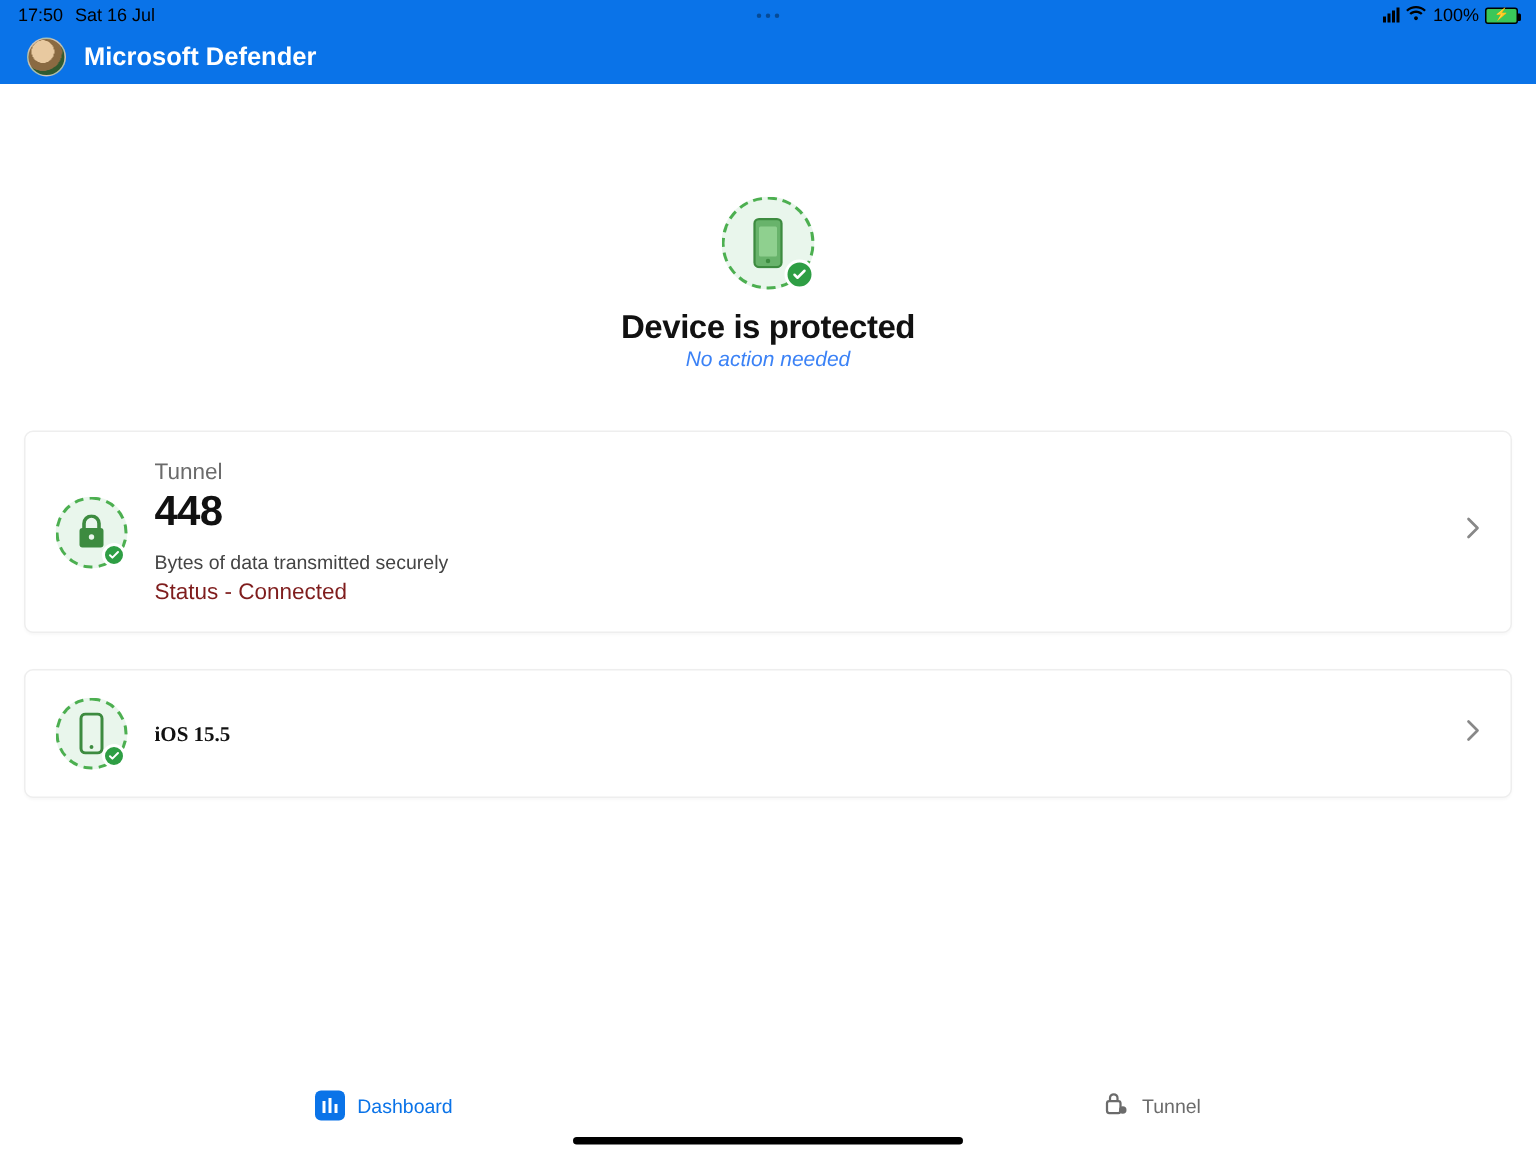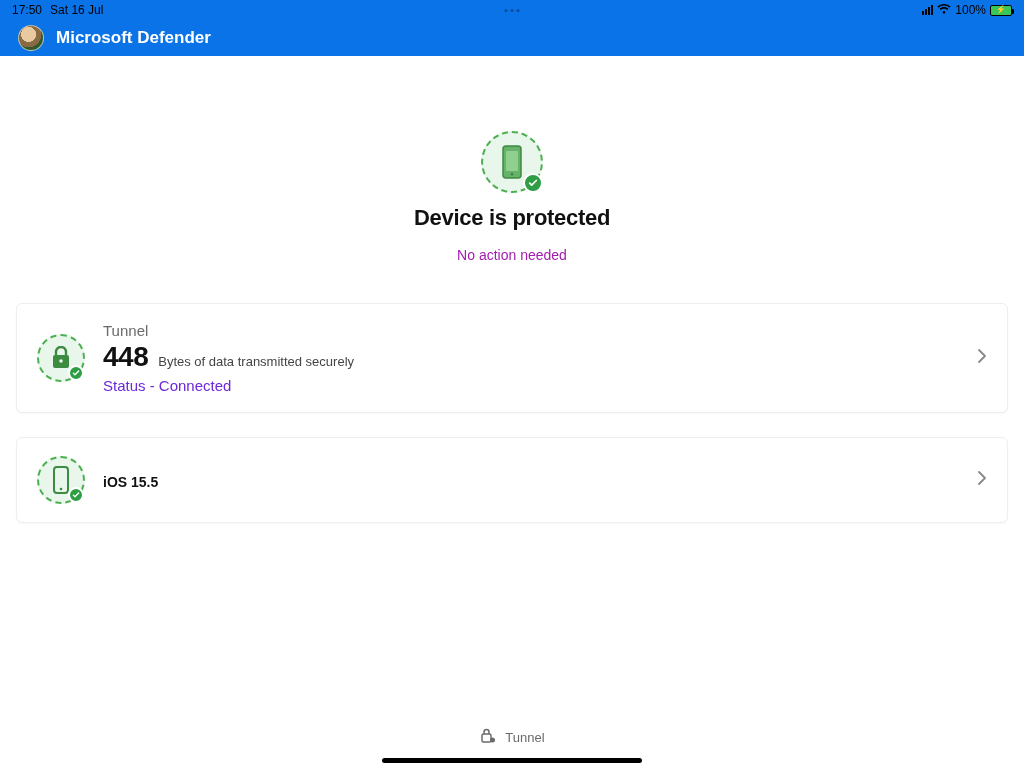--- a/index.html
+++ b/index.html
@@ -83,45 +83,45 @@
       position: relative;
     }
     .check-badge {
       position: absolute; right: -2px; bottom: -2px;
       width: 20px; height: 20px; border-radius: 50%;
       background: #2e9e44; display: flex; align-items: center; justify-content: center;
       border: 2px solid #fff;
     }
     .check-badge svg { width: 10px; height: 10px; }
     .hero-title { font-size: 22px; font-weight: 700; color: #111; letter-spacing: -0.3px; }
-    .hero-sub { font-size: 14px; color: #a21caf; margin-top: 16px; }
+    .hero-sub { font-size: 14px; color: #3b82f6; margin-top: 0; font-style: italic; }
 
     
     .card {
       background: #fff;
       border: 1px solid #eee;
       border-radius: 6px;
       padding: 18px 20px;
       display: flex; align-items: center; gap: 18px;
       margin-bottom: 24px;
       box-shadow: 0 1px 2px rgba(0,0,0,0.03);
       cursor: pointer;
     }
     .card-icon { position: relative; flex-shrink: 0; }
     .card-icon .dashed-circle { width: 48px; height: 48px; }
     .card-icon .check-badge { width: 16px; height: 16px; right: -1px; bottom: -1px; }
     .card-icon .check-badge svg { width: 8px; height: 8px; }
     .card-body { flex: 1; }
     .card-label { font-size: 15px; color: #6b6b6b; margin-bottom: 2px; }
-    .card-big-row { display: flex; align-items: baseline; gap: 10px; }
+    .card-big-row { display: flex; align-items: baseline; gap: 10px; flex-direction: column; }
     .card-big { font-size: 28px; font-weight: 800; color: #111; letter-spacing: -0.5px; }
     .card-desc { font-size: 13px; color: #444; }
-    .card-status { font-size: 15px; color: #6d28d9; margin-top: 4px; }
+    .card-status { font-size: 15px; color: #7f1d1d; margin-top: 4px; }
     .card-line2 { font-size: 13px; color: #444; margin-top: 2px; }
-    .card-line3 { font-size: 14px; font-weight: 700; color: #111; margin-top: 4px; }
+    .card-line3 { font-size: 14px; font-weight: 700; color: #111; margin-top: 4px; font-family: Liberation Serif, serif; }
     .chevron { color: #888; flex-shrink: 0; }
 
     
     .tabbar {
       position: absolute; bottom: 0; left: 0; right: 0;
       height: 60px;
       display: flex;
       background: #fff;
     }
     .tab {
@@ -252,20 +252,30 @@
     <span class="chevron">
       <svg width="10" height="16" viewBox="0 0 10 16">
           <path d="M2 2l6 6-6 6" stroke="#888" stroke-width="1.8" fill="none" stroke-linecap="round" stroke-linejoin="round"></path>
         </svg>
     </span>
   </div>
 
 </div>
 
 <div class="tabbar">
+  <div class="tab active">
+    <span class="tab-icon-box">
+      <svg viewBox="0 0 12 12">
+          <rect x="1" y="3" width="2" height="8" fill="#fff"></rect>
+          <rect x="5" y="1" width="2" height="10" fill="#fff"></rect>
+          <rect x="9" y="5" width="2" height="6" fill="#fff"></rect>
+        </svg>
+    </span>
+    <span>Dashboard</span>
+  </div>
   <div class="tab">
     <span>
       <svg width="18" height="18" viewBox="0 0 18 18">
         <rect x="3" y="7" width="9" height="8" rx="1.5" fill="none" stroke="#6b6b6b" stroke-width="1.5"></rect>
         <path d="M5 7V5a2.5 2.5 0 0 1 5 0v2" stroke="#6b6b6b" stroke-width="1.5" fill="none"></path>
         <circle cx="13.5" cy="13" r="2.5" fill="#6b6b6b"></circle>
       </svg>
     </span>
     <span>Tunnel</span>
   </div>

